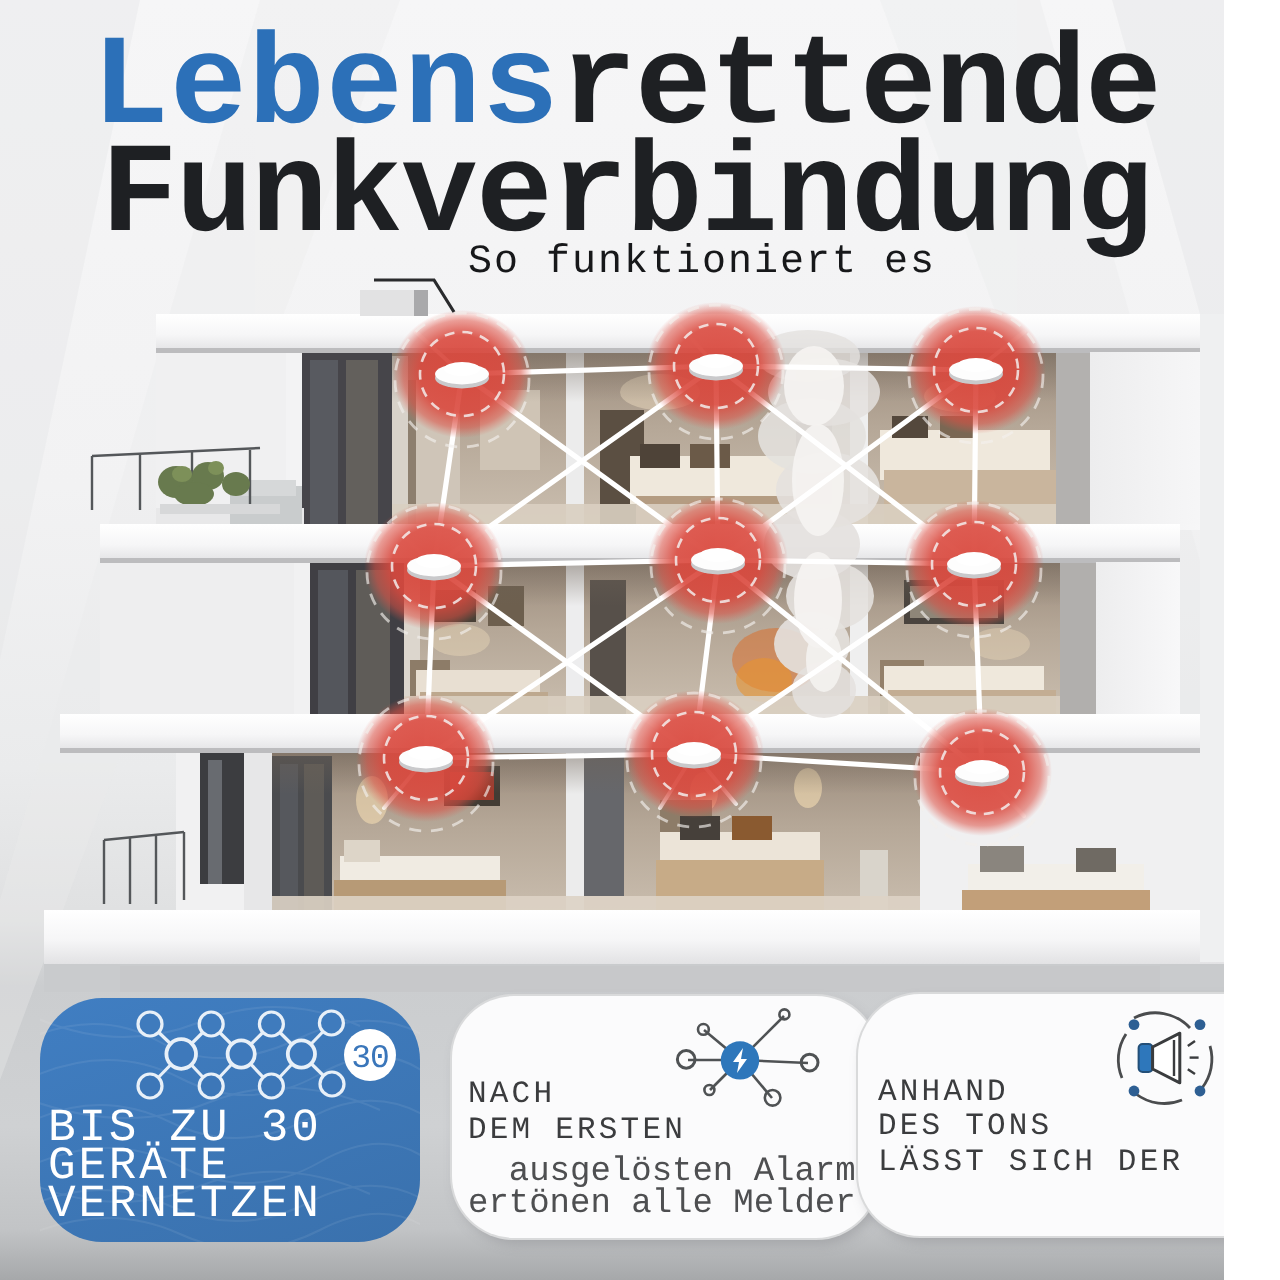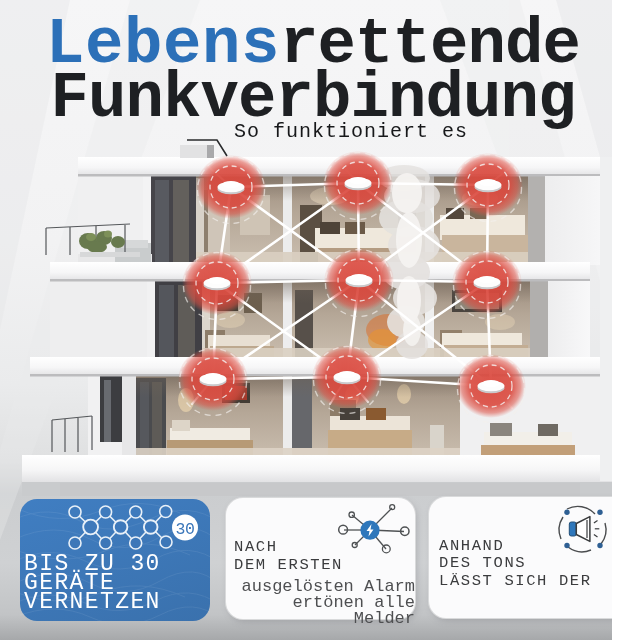--- a/index.html
+++ b/index.html
@@ -3,23 +3,23 @@
 <meta charset="utf-8">
 <style>
   html,body{margin:0;padding:0;}
   #page{position:relative;width:612px;height:640px;overflow:hidden;
     font-family:Liberation Mono, monospace;
     background:linear-gradient(180deg,#f6f6f7 0%,#f2f2f3 38%,#eaebec 60%,#dfe0e1 72%,#cbcdcf 77%,#cfd1d3 88%,#c2c4c6 96%,#a6a8aa 100%);}
   #t1{position:absolute;top:18px;left:-7px;width:640px;text-align:center;
       font-weight:bold;font-size:64px;line-height:54px;letter-spacing:-0.9px;color:#1e2023;}
   #t1 .blue{color:#2c70b8;letter-spacing:0.6px;}
   #sub{position:absolute;top:120px;left:234px;font-size:20px;color:#17181a;letter-spacing:1px;text-align:right;}
-  .box{position:absolute;border-radius:17px;}
+  .box{position:absolute;border-radius:31px;}
   #b1{left:20px;top:499px;width:190px;height:122px;background:linear-gradient(160deg,#407ec2,#3a71ad);}
-  #b2{left:226px;top:498px;width:189px;height:121px;background:#fbfbfc;box-shadow:0 0 0 1px #d9dadb, 2px 3px 6px rgba(120,120,125,.35);}
+  #b2{left:226px;top:498px;width:189px;height:121px;background:#fbfbfc;box-shadow:0 0 0 1px #d9dadb, 2px 3px 6px rgba(120,120,125,.35);padding-left:24px;}
   #b3{left:429px;top:497px;width:188px;height:121px;background:#fbfbfc;box-shadow:0 0 0 1px #d9dadb, 2px 3px 6px rgba(120,120,125,.35);padding-left:48px;}
   .wt{position:absolute;left:4px;color:#fff;font-size:23px;line-height:19px;letter-spacing:1.4px;}
   .ht{position:absolute;left:8px;color:#3b3c3e;font-size:15.5px;line-height:17.5px;letter-spacing:1.6px;}
   .st{position:absolute;left:8px;color:#4e4f51;font-size:17px;line-height:16px;}
   svg{position:absolute;top:0;left:0;}
 </style>
 </head>
 <body>
 <div id="page">
 

